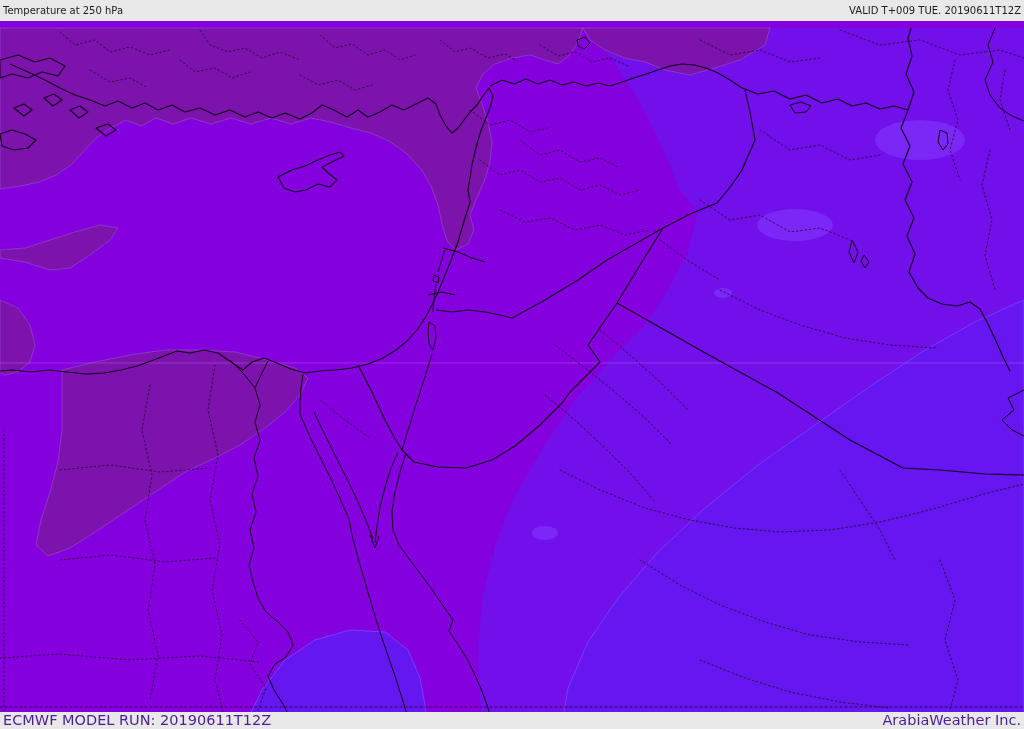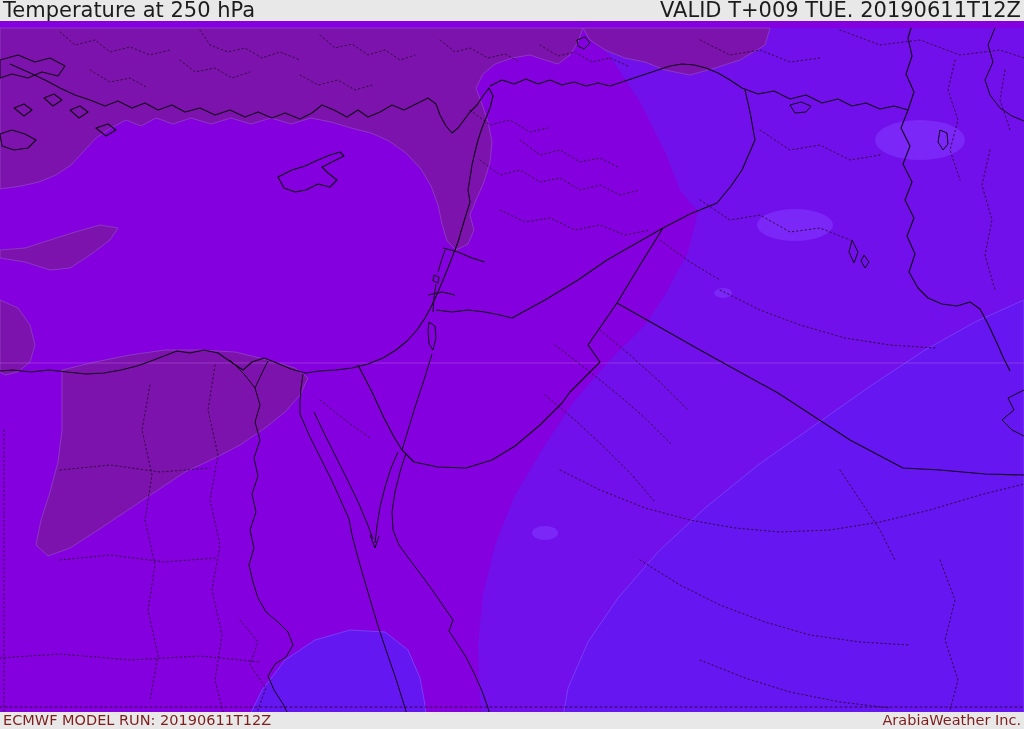--- a/index.html
+++ b/index.html
@@ -1,20 +1,20 @@
 <!DOCTYPE html>
 <html><head>
 <meta charset="utf-8">
 <style>
   html,body{margin:0;padding:0;background:#ffffff;}
   .screen{position:relative;width:1024px;height:729px;overflow:hidden;
           font-family:"DejaVu Sans","Liberation Sans",sans-serif;}
   .bar{position:absolute;left:0;width:1024px;display:flex;justify-content:space-between;
        align-items:center;box-sizing:border-box;z-index:5;}
-  .bar.header{top:0;height:21px;font-size:21px;padding:0 3px;}
+  .bar.header{top:0;height:21px;font-size:10px;padding:0 3px;}
   .bar.footer{top:712px;height:17px;font-size:14.5px;padding:0 3px;}
   .bar span{white-space:nowrap;line-height:1;}
   #map-svg{position:absolute;top:0;left:0;z-index:1;}
 </style>
 </head>
 <body>
 
 <div class="screen">
 
   <div class="bar header" style="background: rgb(232, 232, 232); color: rgb(28, 28, 28);">
@@ -57,18 +57,18 @@
     <path d="M278 177 L292 170 L305 166 L318 160 L330 155 L340 152 L344 156 L332 162 L322 167 L328 173 L337 180 L330 187 L318 184 L306 190 L295 192 L284 188 Z"></path>
     <path d="M445 250 L441 262 L438 272 M436 284 L434 298 L433 312 M432 354 L424 380 L416 404 L409 427 L402 450 M398 452 L391 468 L385 487 L380 507 L377 526 L375 543 M406 453 L400 472 L395 492 L392 512 L393 530 L399 545 M303 374 L301 388 L300 402 L300 414 M300 414 L310 437 L321 459 L332 481 L341 501 L349 519 L352 535 L358 558 L365 582 L372 606 L379 629 L387 653 L395 676 L402 698 L408 718 L411 729 M314 412 L325 435 L337 459 L349 483 L359 504 L367 523 L373 539 M370 535 L375 548 L379 536 M399 545 L410 560 L422 576 L433 591 L444 607 L453 620 L449 631 L457 643 L466 657 L474 673 L482 691 L488 708 L492 722 L494 729 M230 360 L244 374 L255 388 M268 361 L261 375 L255 388 M255 388 L260 405 L255 422 L260 440 L254 458 L258 476 L252 494 L256 512 L250 530 L254 548 L249 565 L253 582 L258 598 L266 612 L278 622 L288 632 L293 645 L286 657 L275 664 L268 676 L274 690 L283 704 L290 718 L293 729 M995 28 L988 45 L993 62 L985 80 L990 95 L1000 108 L1012 116 L1024 121 M1024 390 L1008 398 L1014 410 L1002 420 L1012 430 L1024 436" stroke-width="1"></path>
     <path d="M577 40 L585 37 L590 43 L584 49 L578 46 Z M790 105 L801 102 L811 106 L806 112 L795 113 Z M940 130 L947 133 L948 144 L943 150 L938 142 Z M852 240 L858 252 L854 263 L849 252 Z M864 255 L869 262 L865 268 L861 261 Z M434 275 L439 277 L438 283 L433 281 Z M429 322 L435 326 L436 338 L433 350 L429 344 L428 330 Z" stroke-width="1"></path>
   </g>
   <g stroke="#140018" stroke-width="1.1" fill="none" stroke-linejoin="round">
     <path d="M490 86 L502 80 L514 84 L526 79 L538 84 L550 80 L562 85 L574 82 L586 86 L598 83 L610 86 L622 82 L634 78 L646 74 L658 70 L670 66 L682 64 L694 65 L706 68 L718 73 L730 80 L742 88 M742 88 L758 94 L774 91 L790 99 L806 95 L822 103 L838 99 L852 106 L866 103 L880 109 L894 106 L908 110 M908 110 L901 128 L910 146 L903 164 L912 182 L905 200 L914 218 L907 236 L915 254 L909 272 L918 288 L928 298 L942 304 L957 306 L970 302 L980 309 L988 324 L996 341 L1003 357 L1010 371 M908 110 L914 92 L906 74 L912 56 L908 38 L911 28 M607 260 L635 244 L663 228 L690 214 L717 203 L731 186 L742 170 L755 140 L750 112 L745 90 M512 318 L545 300 L578 280 L607 260 M436 310 L452 312 L468 310 L485 312 L500 315 L512 318 M663 228 L640 265 L617 303 M617 303 L700 350 L778 393 L850 440 L903 468 M903 468 L940 470 L985 474 L1024 475 M617 303 L588 345 L600 362 L570 392 L562 403 L540 425 L515 446 L492 460 L466 468 L438 467 L414 462 L402 450 M358 365 L372 392 L384 418 L394 437 L402 450 M443 248 L458 252 L472 258 L485 262 M428 295 L442 292 L455 295"></path>
   </g>
 </g>
     </svg>
 
-  <div class="bar footer" style="background: rgb(232, 232, 232); color: #7f1d1d;">
+  <div class="bar footer" style="background: rgb(232, 232, 232); color: #4c1d95;">
     <span>ECMWF MODEL RUN: 20190611T12Z</span>
     <span>ArabiaWeather Inc.</span>
   </div>
 
 </div>
 
 </body></html>

